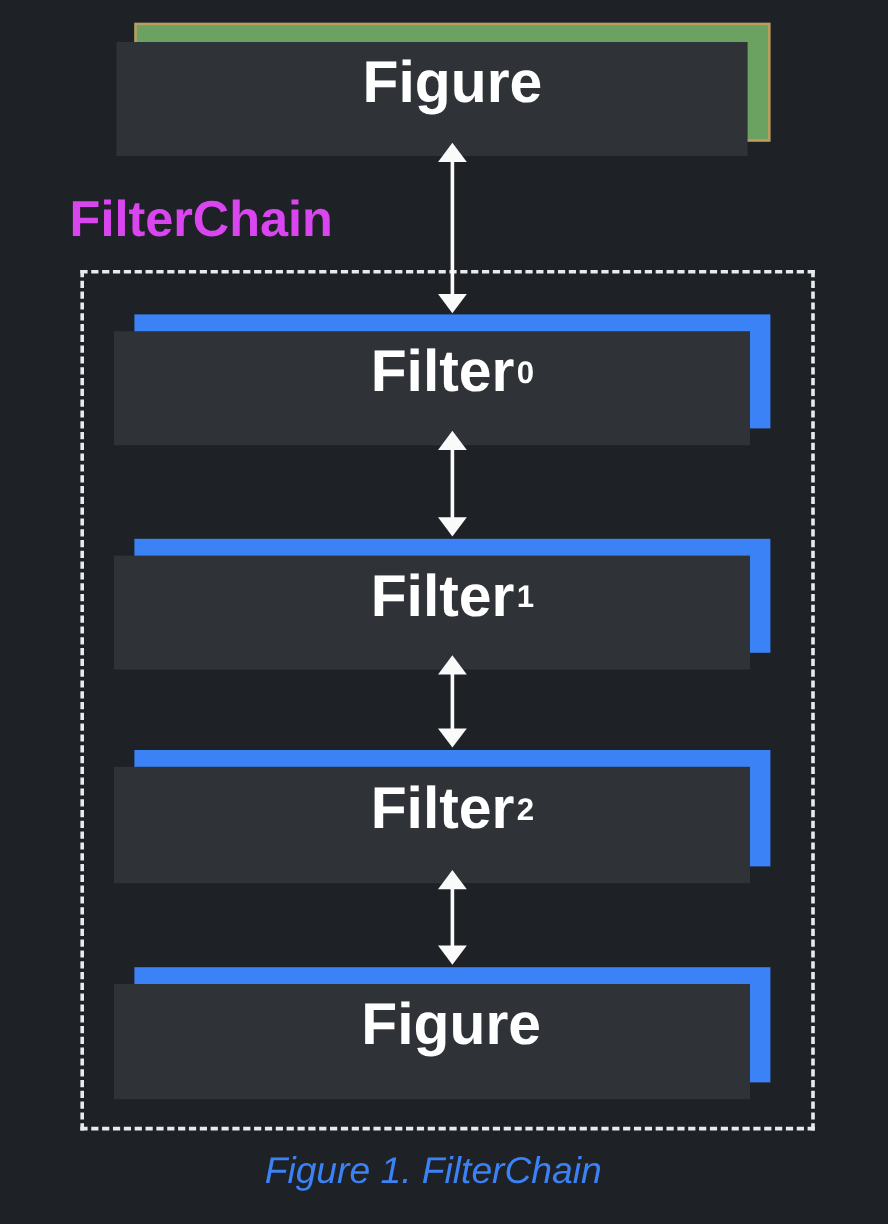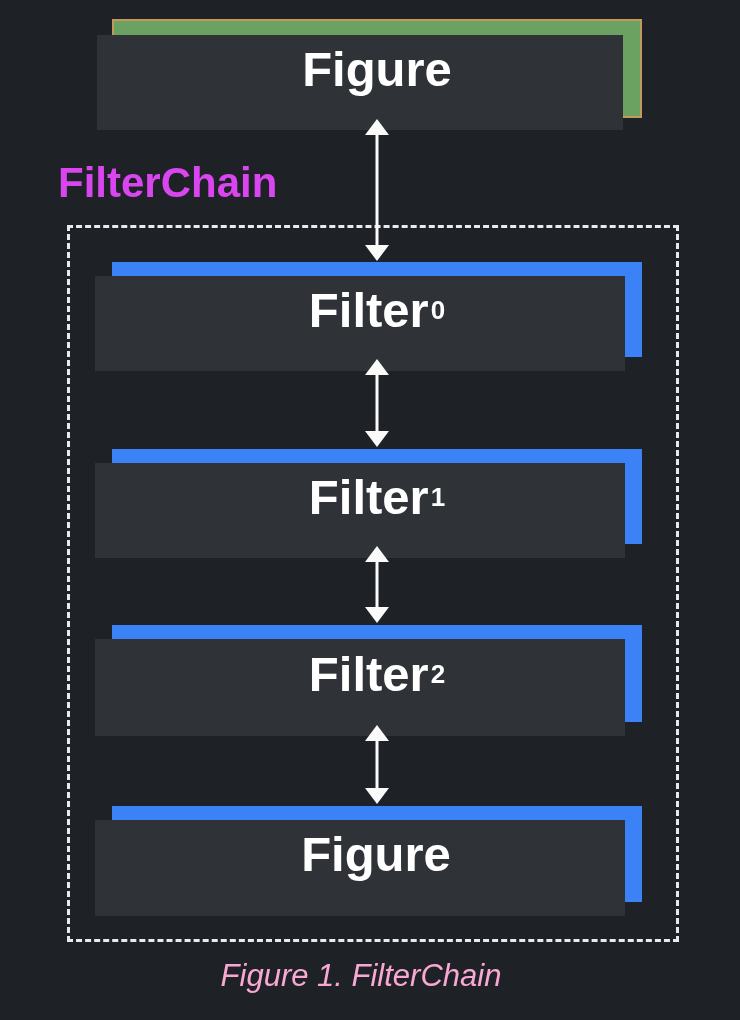--- a/index.html
+++ b/index.html
@@ -120,21 +120,21 @@
   .arrow-3 { top: 546px; height: 77px; }
   .arrow-4 { top: 725px; height: 79px; }
 
   
   .caption {
     position: absolute;
     left: 0;
     top: 958px;
     width: 722px;
     text-align: center;
-    color: #f9a8d4;
+    color: #3b82f6;
     font-size: 31px;
     font-style: italic;
     z-index: 2;
   }
 </style>
 </head>
 <body>
 
 <div class="diagram">
 

